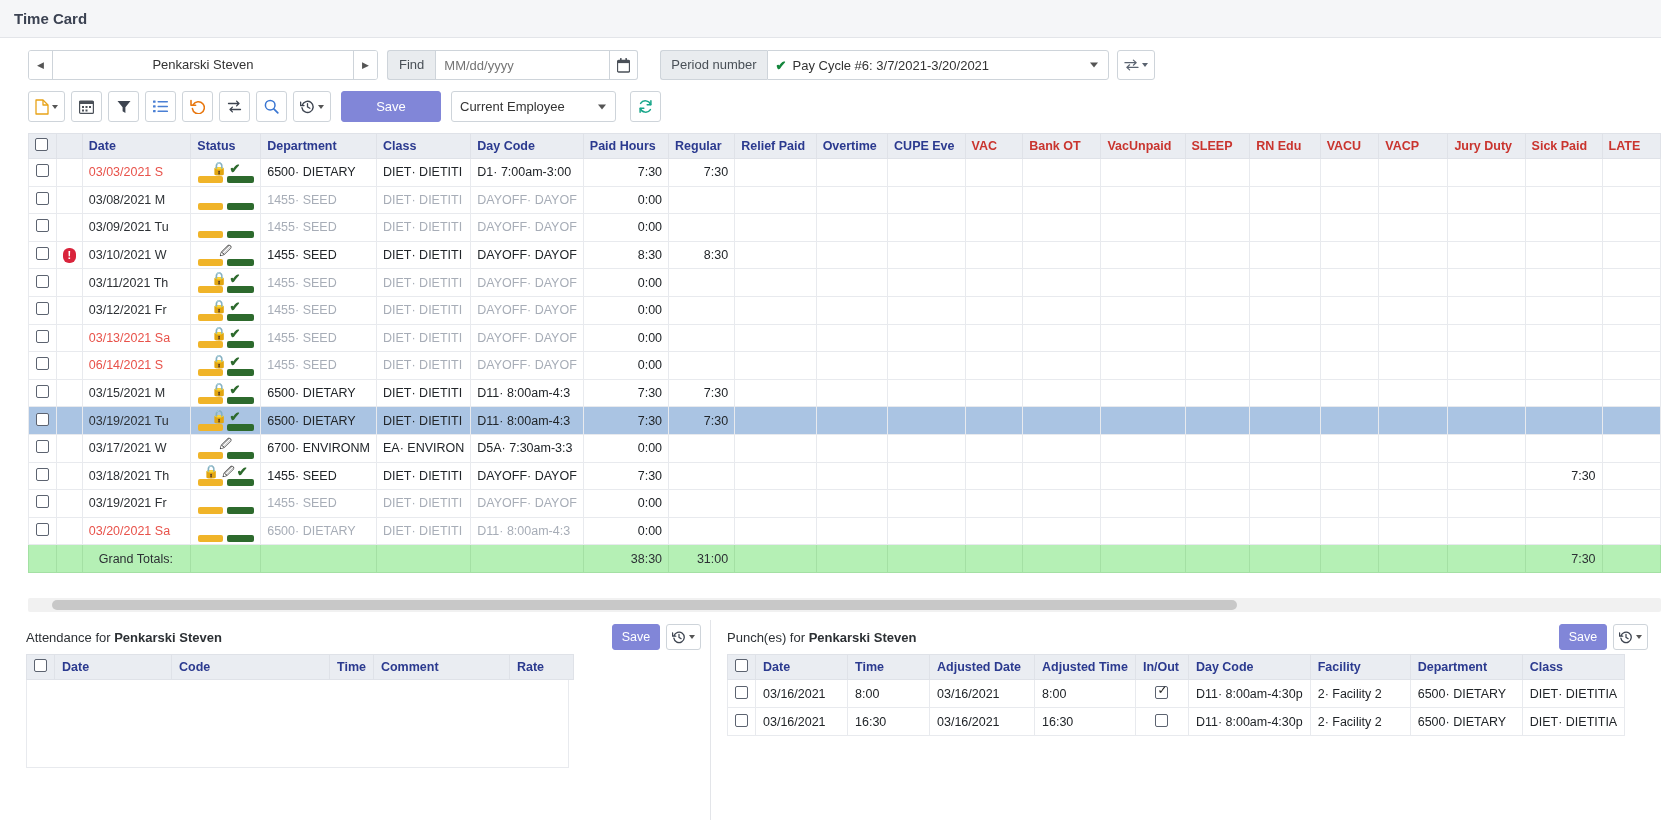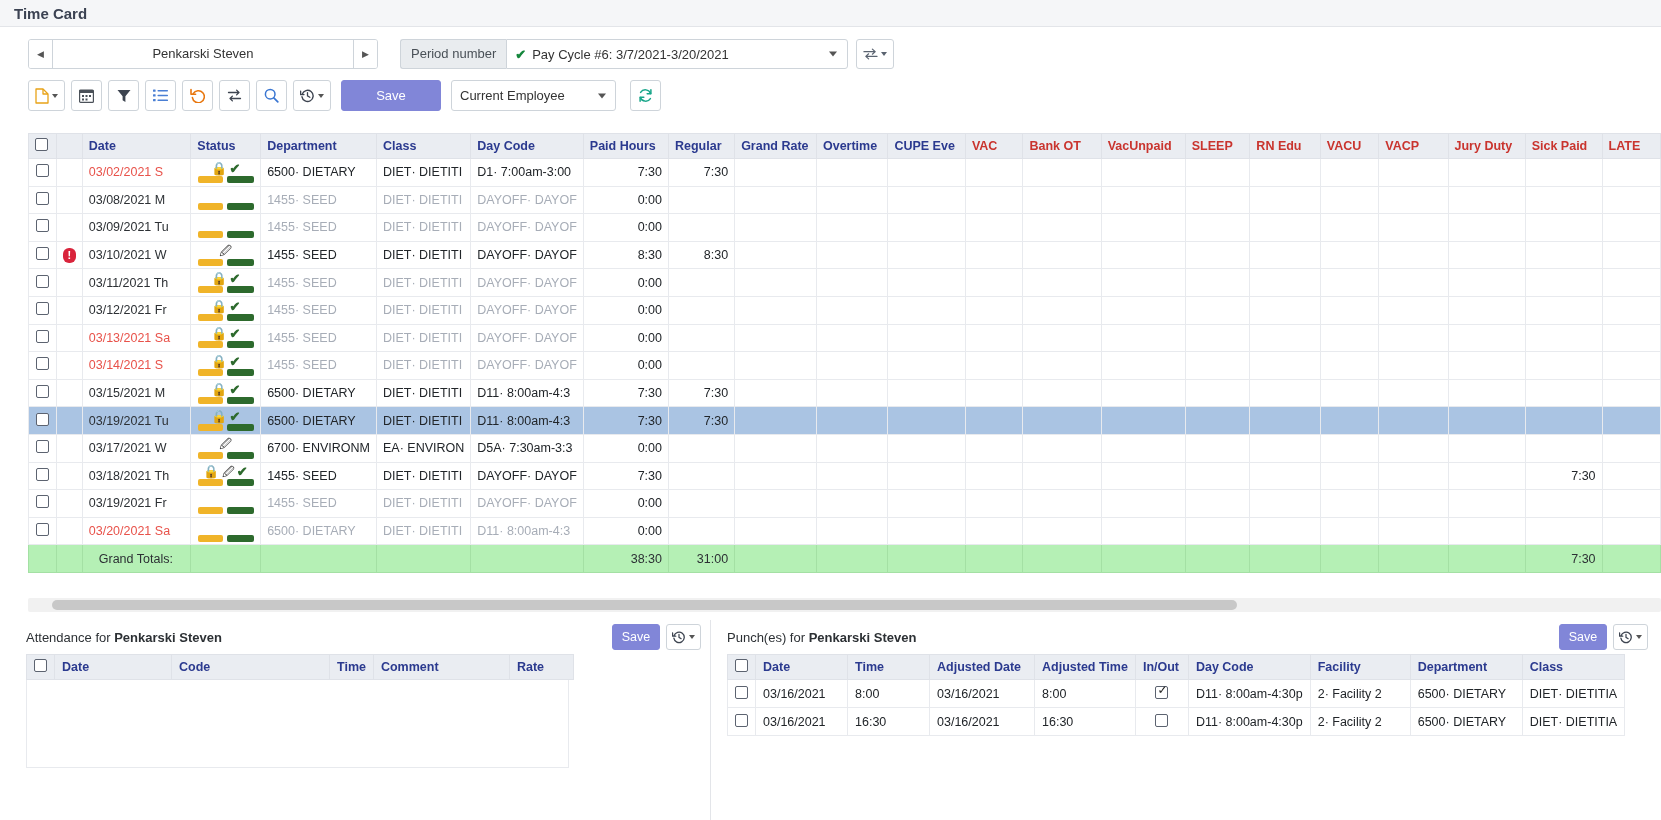--- a/index.html
+++ b/index.html
@@ -9,21 +9,21 @@
     background: #ffffff;
     font-family: "Liberation Sans", sans-serif;
     font-size: 13px;
     color: #212529;
     overflow: hidden;
   }
   .page { position: relative; width: 1661px; height: 820px; }
 
   
   .titlebar {
-    height: 27px;
+    height: 38px;
     background: #f5f6f8;
     border-bottom: 1px solid #e3e5e9;
     display: flex; align-items: center;
     padding-left: 14px;
   }
   .titlebar .title {
     font-size: 15px; font-weight: bold; color: #3b4252;
   }
 
   
@@ -222,20 +222,32 @@
 
   <div class="topstrip">
     <div class="ctl-row">
 
       <div class="emp-nav">
         <div class="emp-arrow left">◀</div>
         <div class="emp-name">Penkarski Steven</div>
         <div class="emp-arrow right">▶</div>
       </div>
 
+      <div class="find-group">
+        <div class="find-label">Find</div>
+        <input class="find-input" type="text" placeholder="MM/dd/yyyy" style="">
+        <div class="find-cal">
+          <svg width="13" height="15" viewBox="0 0 13 15">
+            <rect x="0.5" y="2.5" width="12" height="11.5" rx="1.2" fill="none" stroke="#4a5058" stroke-width="1.3"></rect>
+            <rect x="0.5" y="2.5" width="12" height="2.6" fill="#4a5058"></rect>
+            <rect x="3" y="0" width="1.6" height="3.4" rx="0.6" fill="#4a5058"></rect>
+            <rect x="8.4" y="0" width="1.6" height="3.4" rx="0.6" fill="#4a5058"></rect>
+          </svg>
+        </div>
+      </div>
 
       <div class="period-group">
         <div class="period-label">Period number</div>
         <div class="period-select">
           <span class="period-check">✔</span>
           <span class="period-text">Pay Cycle #6: 3/7/2021-3/20/2021</span>
           <span class="period-caret"></span>
         </div>
       </div>
 
@@ -342,40 +354,40 @@
             <span class="chk"></span>
           </th>
         <th style="width: 26px;"></th>
             <th style="width: 110px;">Date</th>
             <th style="width: 70px;">Status</th>
             <th style="width: 105px;">Department</th>
             <th style="width: 85px;">Class</th>
             <th style="width: 105px;">Day Code</th>
             <th style="width: 86px;">Paid Hours</th>
             <th style="width: 67px;">Regular</th>
-            <th style="width: 82px;">Grand Rate</th>
+            <th style="width: 82px;">Relief Paid</th>
             <th style="width: 72px; margin-left: 17px;">Overtime</th>
             <th style="width: 78px;">CUPE Eve</th>
             <th class="red" style="width: 60px;">VAC</th>
             <th class="red" style="width: 80px;">Bank OT</th>
             <th class="red" style="width: 85px;">VacUnpaid</th>
             <th class="red" style="width: 66px;">SLEEP</th>
             <th class="red" style="width: 72px;">RN Edu</th>
             <th class="red" style="width: 60px;">VACU</th>
             <th class="red" style="width: 72px;">VACP</th>
             <th class="red" style="width: 78px;">Jury Duty</th>
             <th class="red" style="width: 78px;">Sick Paid</th>
             <th class="red" style="width: 60px;">LATE</th>
           </tr>
       </thead>
       <tbody id="grid-body">
           <tr>
             <td class="cell-center"><span class="chk"></span></td>
             <td class="cell-center"></td>
-            <td class="datecell weekend">03/02/2021 S</td>
+            <td class="datecell weekend">03/03/2021 S</td>
             <td>
               <div class="status-stack">
                 <div class="status-icons">
                   <span class="lock-ico">🔒</span>
                   <span class="check-ico">✔</span>
                 </div>
                 <div class="status-bars">
                   <div class="bar-y"></div>
                   <div class="bar-g"></div>
                 </div>
@@ -599,21 +611,21 @@
             <td class="num"></td>
             <td class="num"></td>
             <td class="num"></td>
             <td class="num"></td>
             <td class="num"></td>
             <td class="num"></td>
           </tr>
           <tr>
             <td class="cell-center"><span class="chk"></span></td>
             <td class="cell-center"></td>
-            <td class="datecell weekend">03/14/2021 S</td>
+            <td class="datecell weekend">06/14/2021 S</td>
             <td>
               <div class="status-stack">
                 <div class="status-icons">
                   <span class="lock-ico">🔒</span>
                   <span class="check-ico">✔</span>
                 </div>
                 <div class="status-bars">
                   <div class="bar-y"></div>
                   <div class="bar-g"></div>
                 </div>

